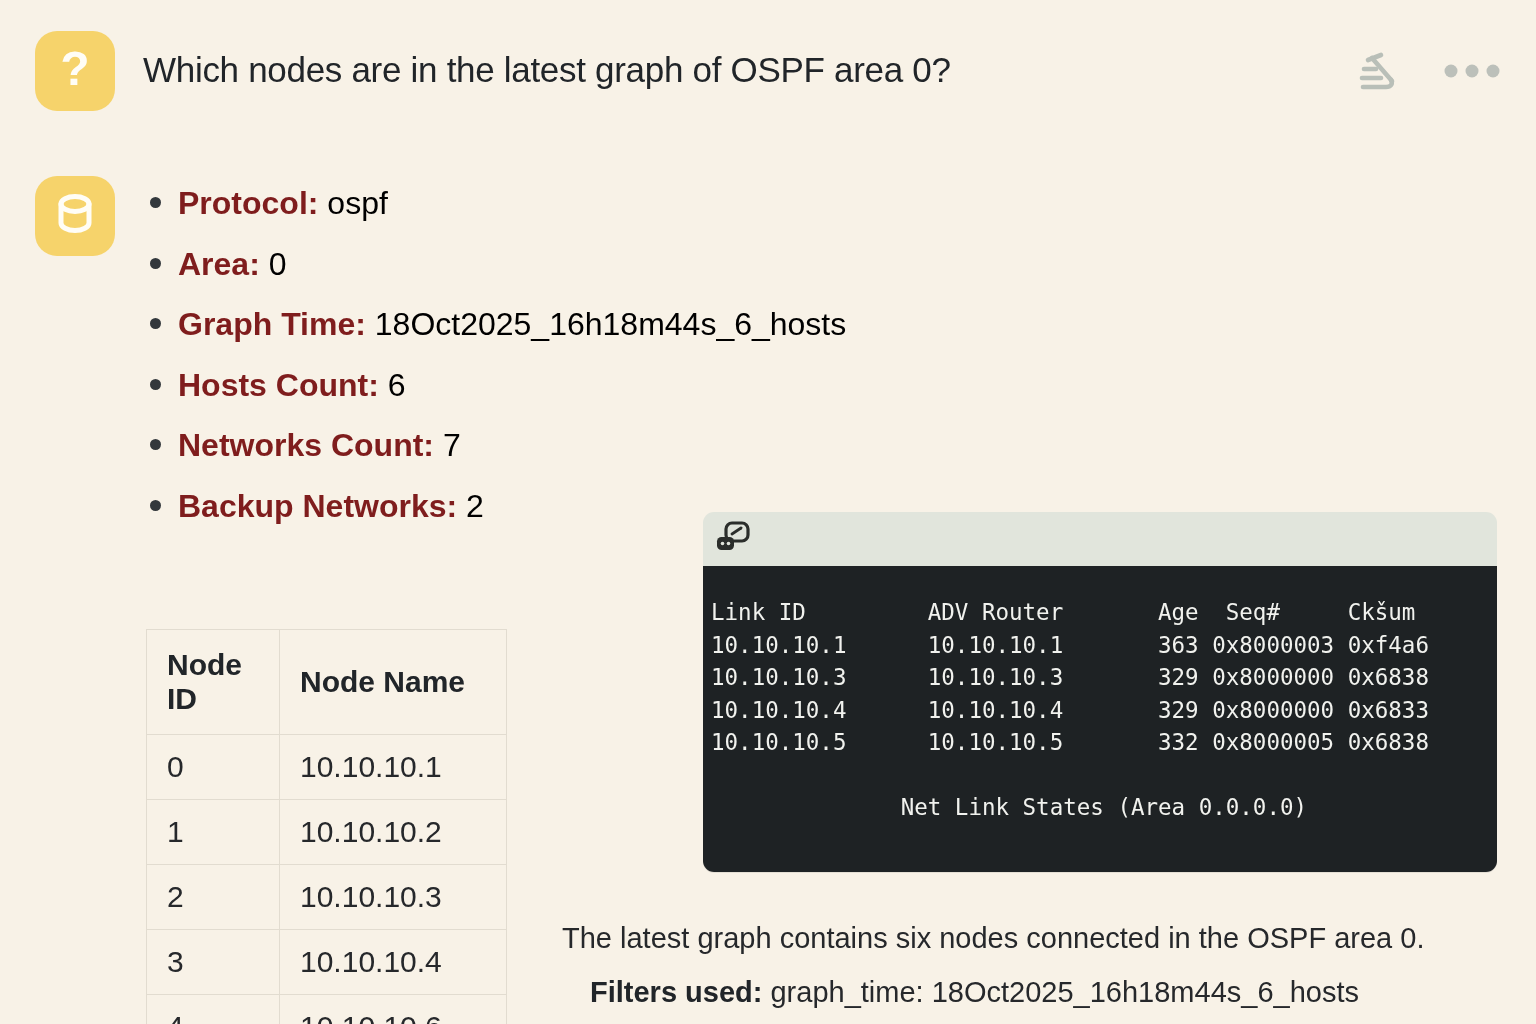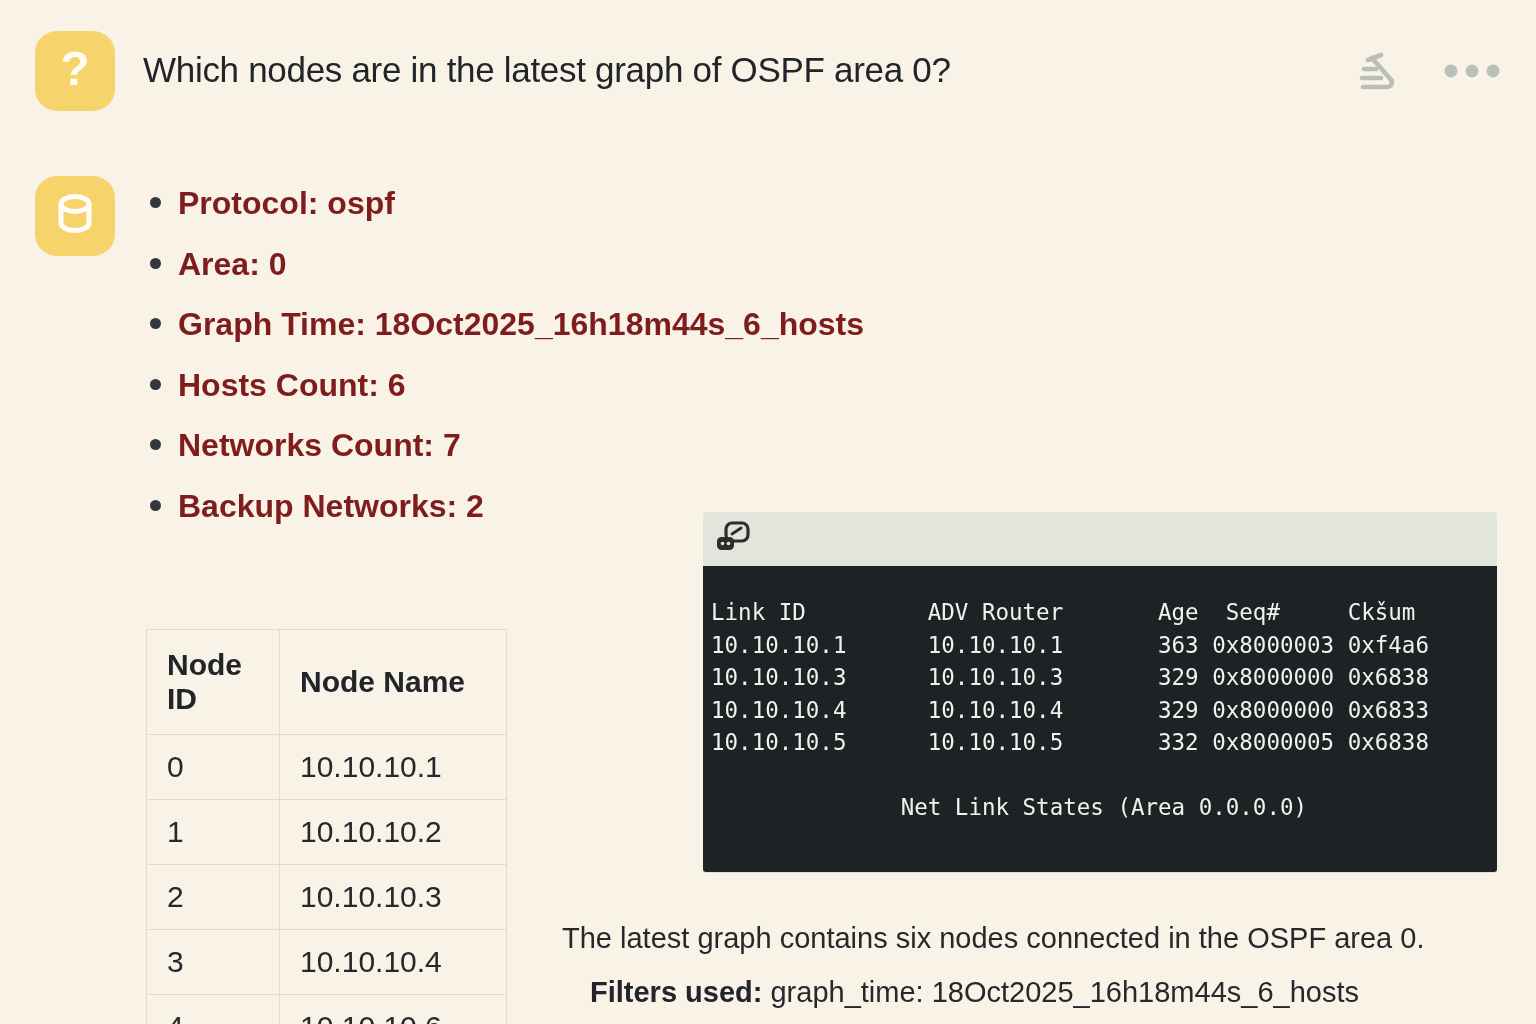--- a/index.html
+++ b/index.html
@@ -54,21 +54,21 @@
     margin-bottom: 26.5px;
     white-space: nowrap;
   }
   .bullets li::before {
     content: "";
     position: absolute; left: 0; top: 11px;
     width: 11px; height: 11px; border-radius: 50%;
     background: #33383c;
   }
   .bullets .lbl { font-weight: 700; color: #7f1d1d; }
-  .bullets .val { font-weight: 700; color: #7f1d1d; }
+  .bullets .val { font-weight: 400; color: #000000; }
 
   
   .node-table {
     position: absolute; left: 146px; top: 629px;
     border-collapse: collapse;
     font-size: 30px; color: #26282b;
   }
   .node-table th, .node-table td {
     border: 1.5px solid #e2dcd0;
     text-align: left;
@@ -76,21 +76,21 @@
     vertical-align: middle;
   }
   .node-table th { font-weight: 700; color: #212529; padding-top: 18px; padding-bottom: 18px; }
   .node-table .col-id   { width: 133px; }
   .node-table .col-name { width: 227px; }
 
   
   .terminal {
     position: absolute; left: 703px; top: 512px;
     width: 794px; height: 360px;
-    border-radius: 3px;
+    border-radius: 11px;
     overflow: hidden;
     box-shadow: 0 1px 0 rgba(0,0,0,0.08);
   }
   .terminal-header {
     height: 54px; background: #e1e5dc;
     display: flex; align-items: center;
     padding-left: 12px;
   }
   .terminal-body {
     height: 306px; background: #1e2224;

